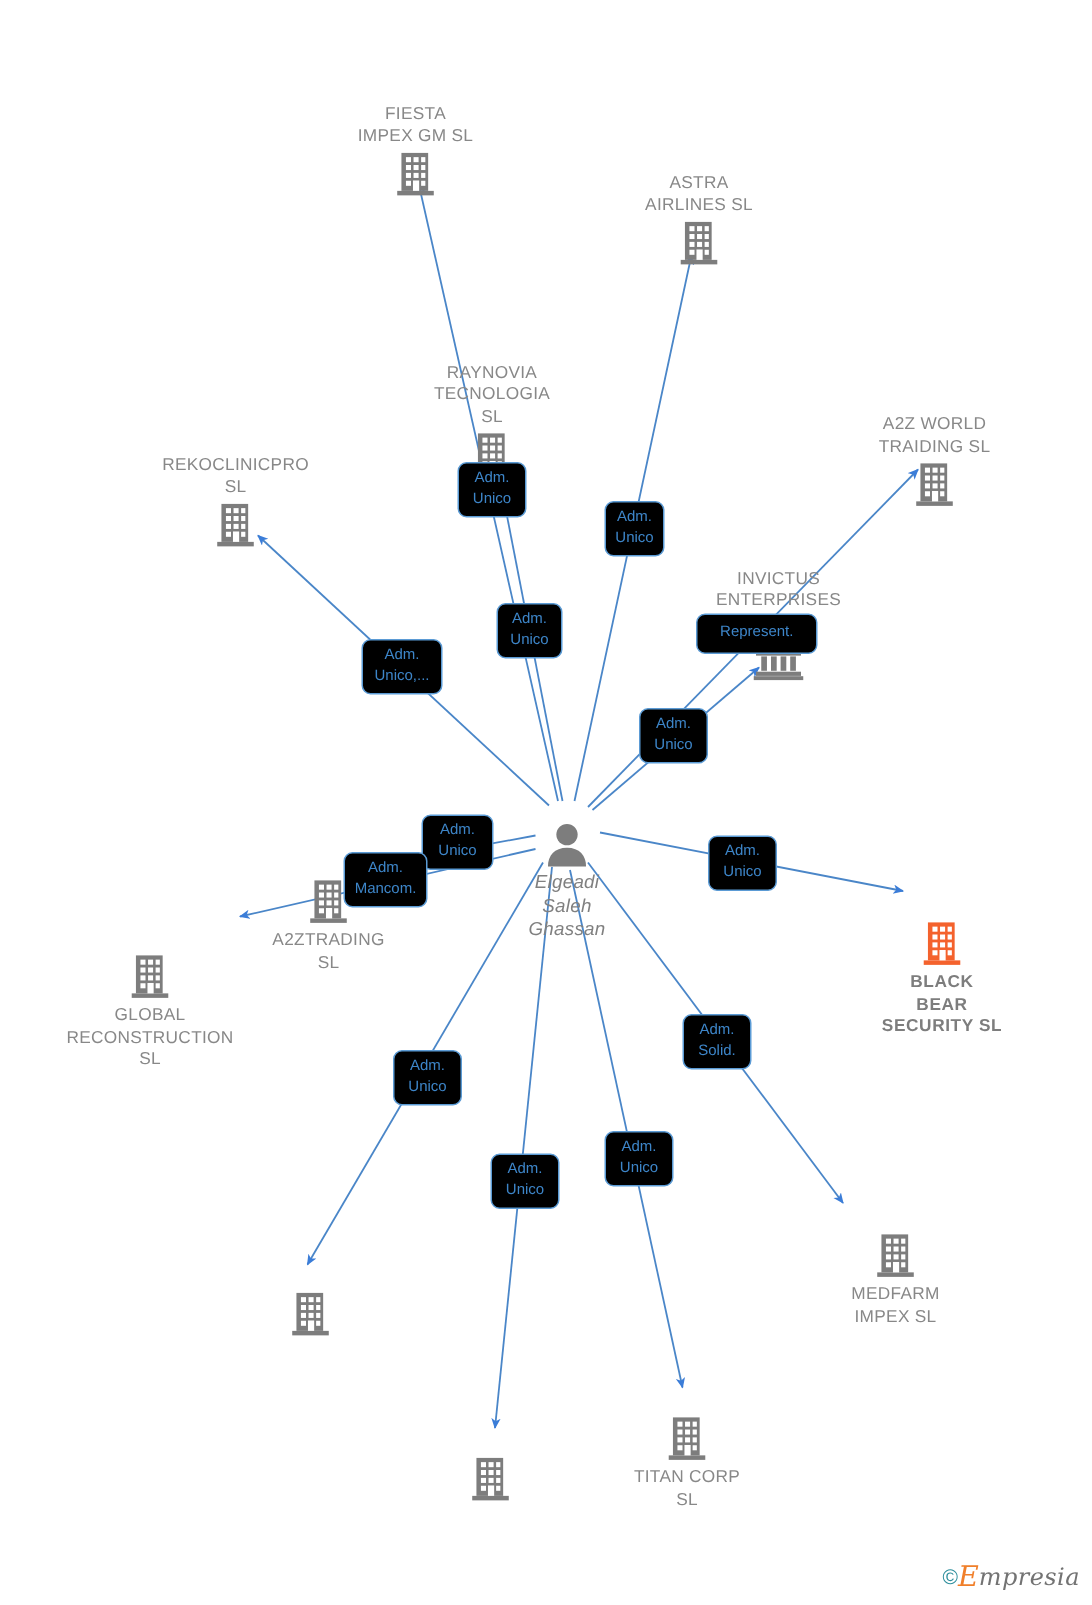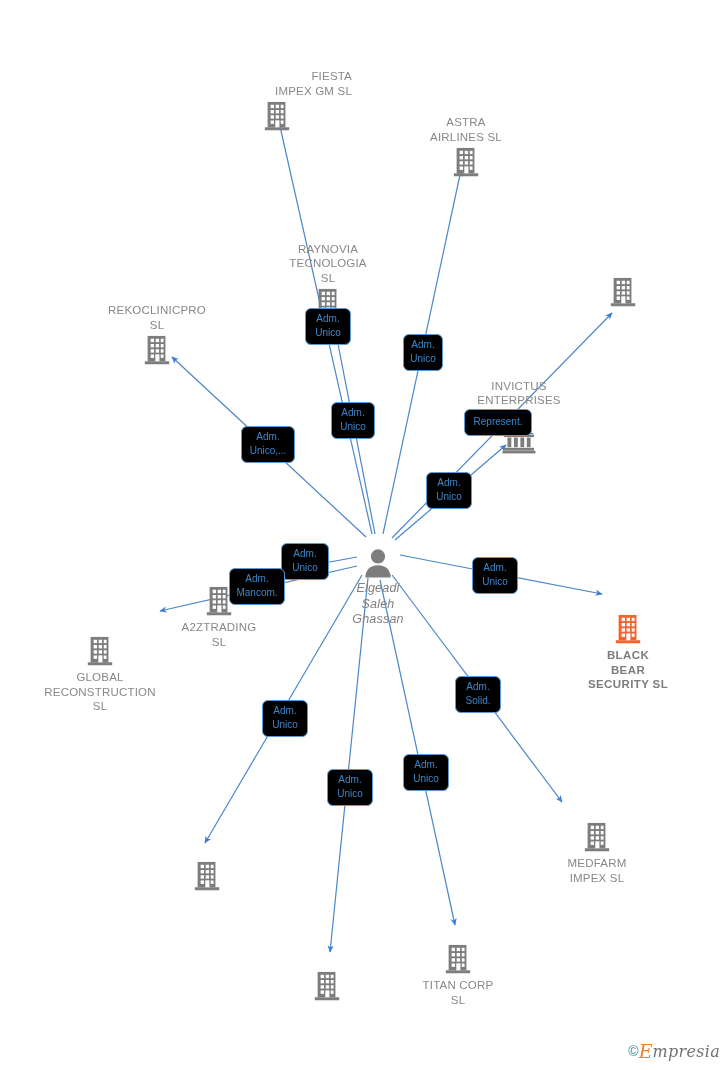--- a/index.html
+++ b/index.html
@@ -133,21 +133,21 @@
         <line x1="357" y1="566" x2="160" y2="611" stroke="#4a86c8" stroke-width="1.2" marker-end="url(#arrowhead)"></line>
         <line x1="400" y1="555" x2="602" y2="594" stroke="#4a86c8" stroke-width="1.2" marker-end="url(#arrowhead)"></line>
         <line x1="362" y1="575" x2="205" y2="843" stroke="#4a86c8" stroke-width="1.2" marker-end="url(#arrowhead)"></line>
         <line x1="368" y1="578" x2="330" y2="952" stroke="#4a86c8" stroke-width="1.2" marker-end="url(#arrowhead)"></line>
         <line x1="380" y1="580" x2="455" y2="925" stroke="#4a86c8" stroke-width="1.2" marker-end="url(#arrowhead)"></line>
         <line x1="392" y1="575" x2="562" y2="802" stroke="#4a86c8" stroke-width="1.2" marker-end="url(#arrowhead)"></line>
       </g>
   </svg>
 
   <div id="nodes-layer">
-      <div class="node cap-top" style="top: 69px; left: 277px; text-align: right;">
+      <div class="node cap-top" style="top: 69px; left: 277px;">
         <span class="caption">FIESTA
 IMPEX GM SL</span>
         <span class="icon" style="width: 30px; height: 32px;"><svg width="30" height="32" viewBox="0 0 32 34" xmlns="http://www.w3.org/2000/svg">
             <rect x="6" y="2" width="19" height="27" fill="#7d7d7d"></rect>
             <rect x="3" y="29" width="26" height="3.2" fill="#7d7d7d"></rect>
             <rect x="9.2" y="5" width="3.6" height="3.6" fill="#ffffff"></rect>
             <rect x="14.6" y="5" width="3.6" height="3.6" fill="#ffffff"></rect>
             <rect x="20" y="5" width="3.0" height="3.6" fill="#ffffff"></rect>
             <rect x="9.2" y="10.6" width="3.6" height="3.6" fill="#ffffff"></rect>
             <rect x="14.6" y="10.6" width="3.6" height="3.6" fill="#ffffff"></rect>
@@ -195,20 +195,22 @@
             <rect x="20" y="10.6" width="3.0" height="3.6" fill="#ffffff"></rect>
             <rect x="9.2" y="16.2" width="3.6" height="3.6" fill="#ffffff"></rect>
             <rect x="14.6" y="16.2" width="3.6" height="3.6" fill="#ffffff"></rect>
             <rect x="20" y="16.2" width="3.0" height="3.6" fill="#ffffff"></rect>
             <rect x="9.2" y="21.8" width="3.6" height="3.6" fill="#ffffff"></rect>
             <rect x="20" y="21.8" width="3.0" height="3.6" fill="#ffffff"></rect>
             <rect x="14.2" y="21.6" width="4.4" height="7.4" fill="#ffffff"></rect>
           </svg></span>
       </div>
       <div class="node cap-top" style="top: 276px; left: 623px;">
+        <span class="caption">A2Z WORLD
+TRAIDING  SL</span>
         <span class="icon" style="width: 30px; height: 32px;"><svg width="30" height="32" viewBox="0 0 32 34" xmlns="http://www.w3.org/2000/svg">
             <rect x="6" y="2" width="19" height="27" fill="#7d7d7d"></rect>
             <rect x="3" y="29" width="26" height="3.2" fill="#7d7d7d"></rect>
             <rect x="9.2" y="5" width="3.6" height="3.6" fill="#ffffff"></rect>
             <rect x="14.6" y="5" width="3.6" height="3.6" fill="#ffffff"></rect>
             <rect x="20" y="5" width="3.0" height="3.6" fill="#ffffff"></rect>
             <rect x="9.2" y="10.6" width="3.6" height="3.6" fill="#ffffff"></rect>
             <rect x="14.6" y="10.6" width="3.6" height="3.6" fill="#ffffff"></rect>
             <rect x="20" y="10.6" width="3.0" height="3.6" fill="#ffffff"></rect>
             <rect x="9.2" y="16.2" width="3.6" height="3.6" fill="#ffffff"></rect>
@@ -405,21 +407,21 @@
 
   <div id="labels-layer">
       <div class="edge-label" style="left: 305px; top: 308px; width: 46px; min-height: 36px;">Adm.
 Unico</div>
       <div class="edge-label" style="left: 403px; top: 334px; width: 40px; min-height: 36px;">Adm.
 Unico</div>
       <div class="edge-label" style="left: 331px; top: 402px; width: 44px; min-height: 36px;">Adm.
 Unico</div>
       <div class="edge-label" style="left: 241px; top: 426px; width: 54px; min-height: 36px;">Adm.
 Unico,...</div>
-      <div class="edge-label one-line" style="left: 464px; top: 409px; width: 68px; min-height: 24px;">Represent.</div>
+      <div class="edge-label one-line" style="left: 464px; top: 409px; width: 81px; min-height: 24px;">Represent.</div>
       <div class="edge-label" style="left: 426px; top: 472px; width: 46px; min-height: 36px;">Adm.
 Unico</div>
       <div class="edge-label" style="left: 281px; top: 543px; width: 48px; min-height: 36px;">Adm.
 Unico</div>
       <div class="edge-label" style="left: 472px; top: 557px; width: 46px; min-height: 36px;">Adm.
 Unico</div>
       <div class="edge-label" style="left: 229px; top: 568px; width: 56px; min-height: 36px;">Adm.
 Mancom.</div>
       <div class="edge-label" style="left: 262px; top: 700px; width: 46px; min-height: 36px;">Adm.
 Unico</div>

